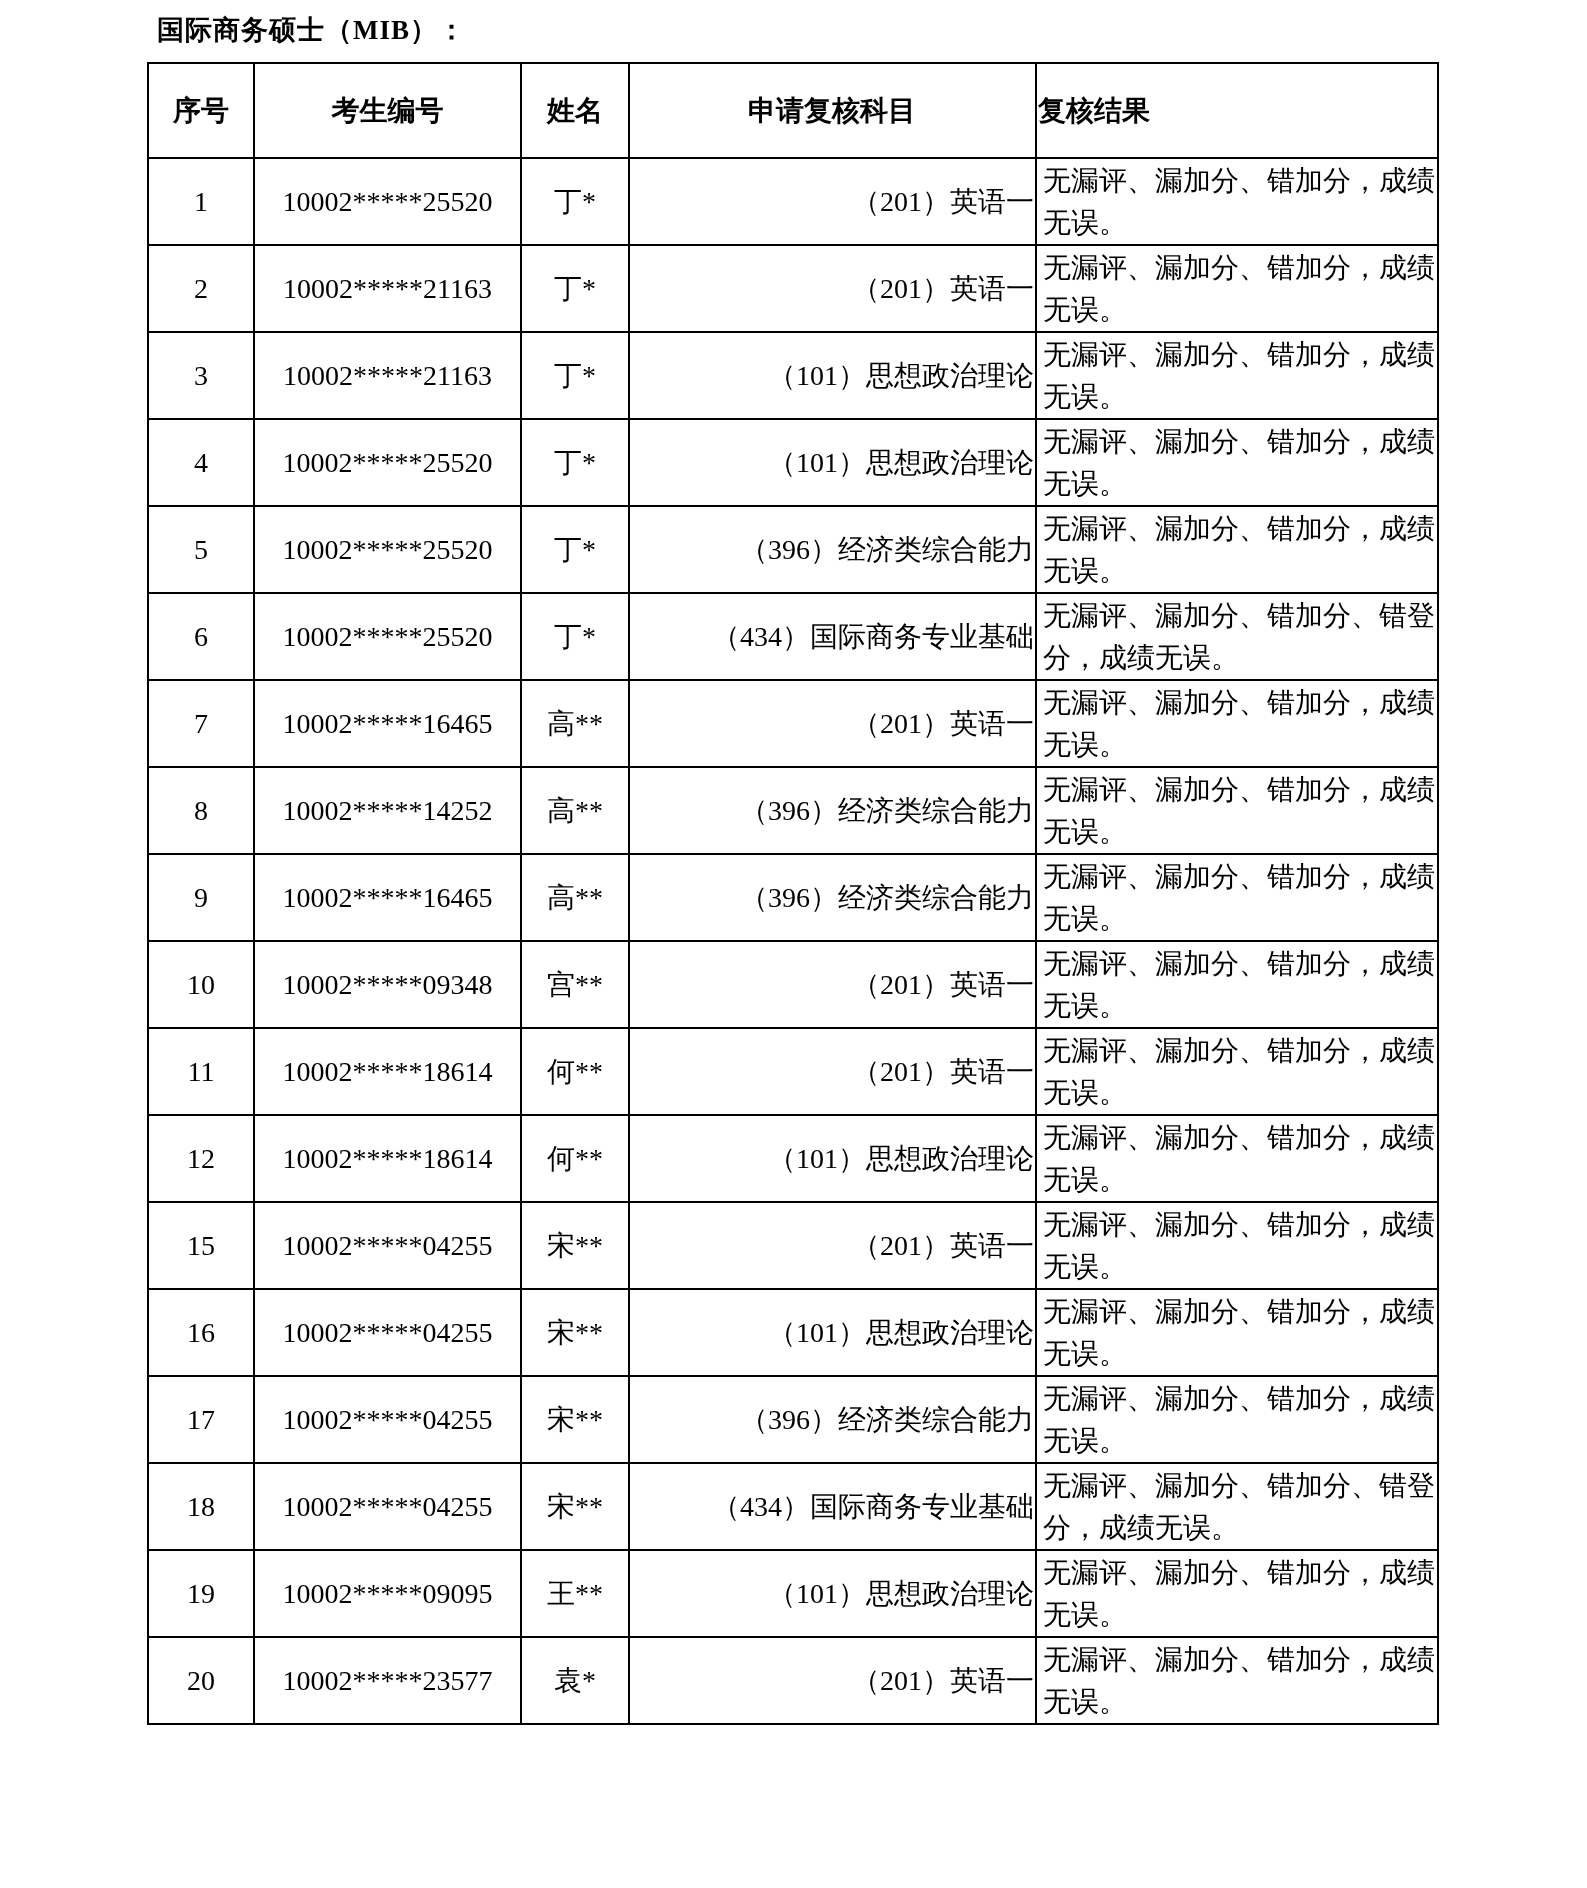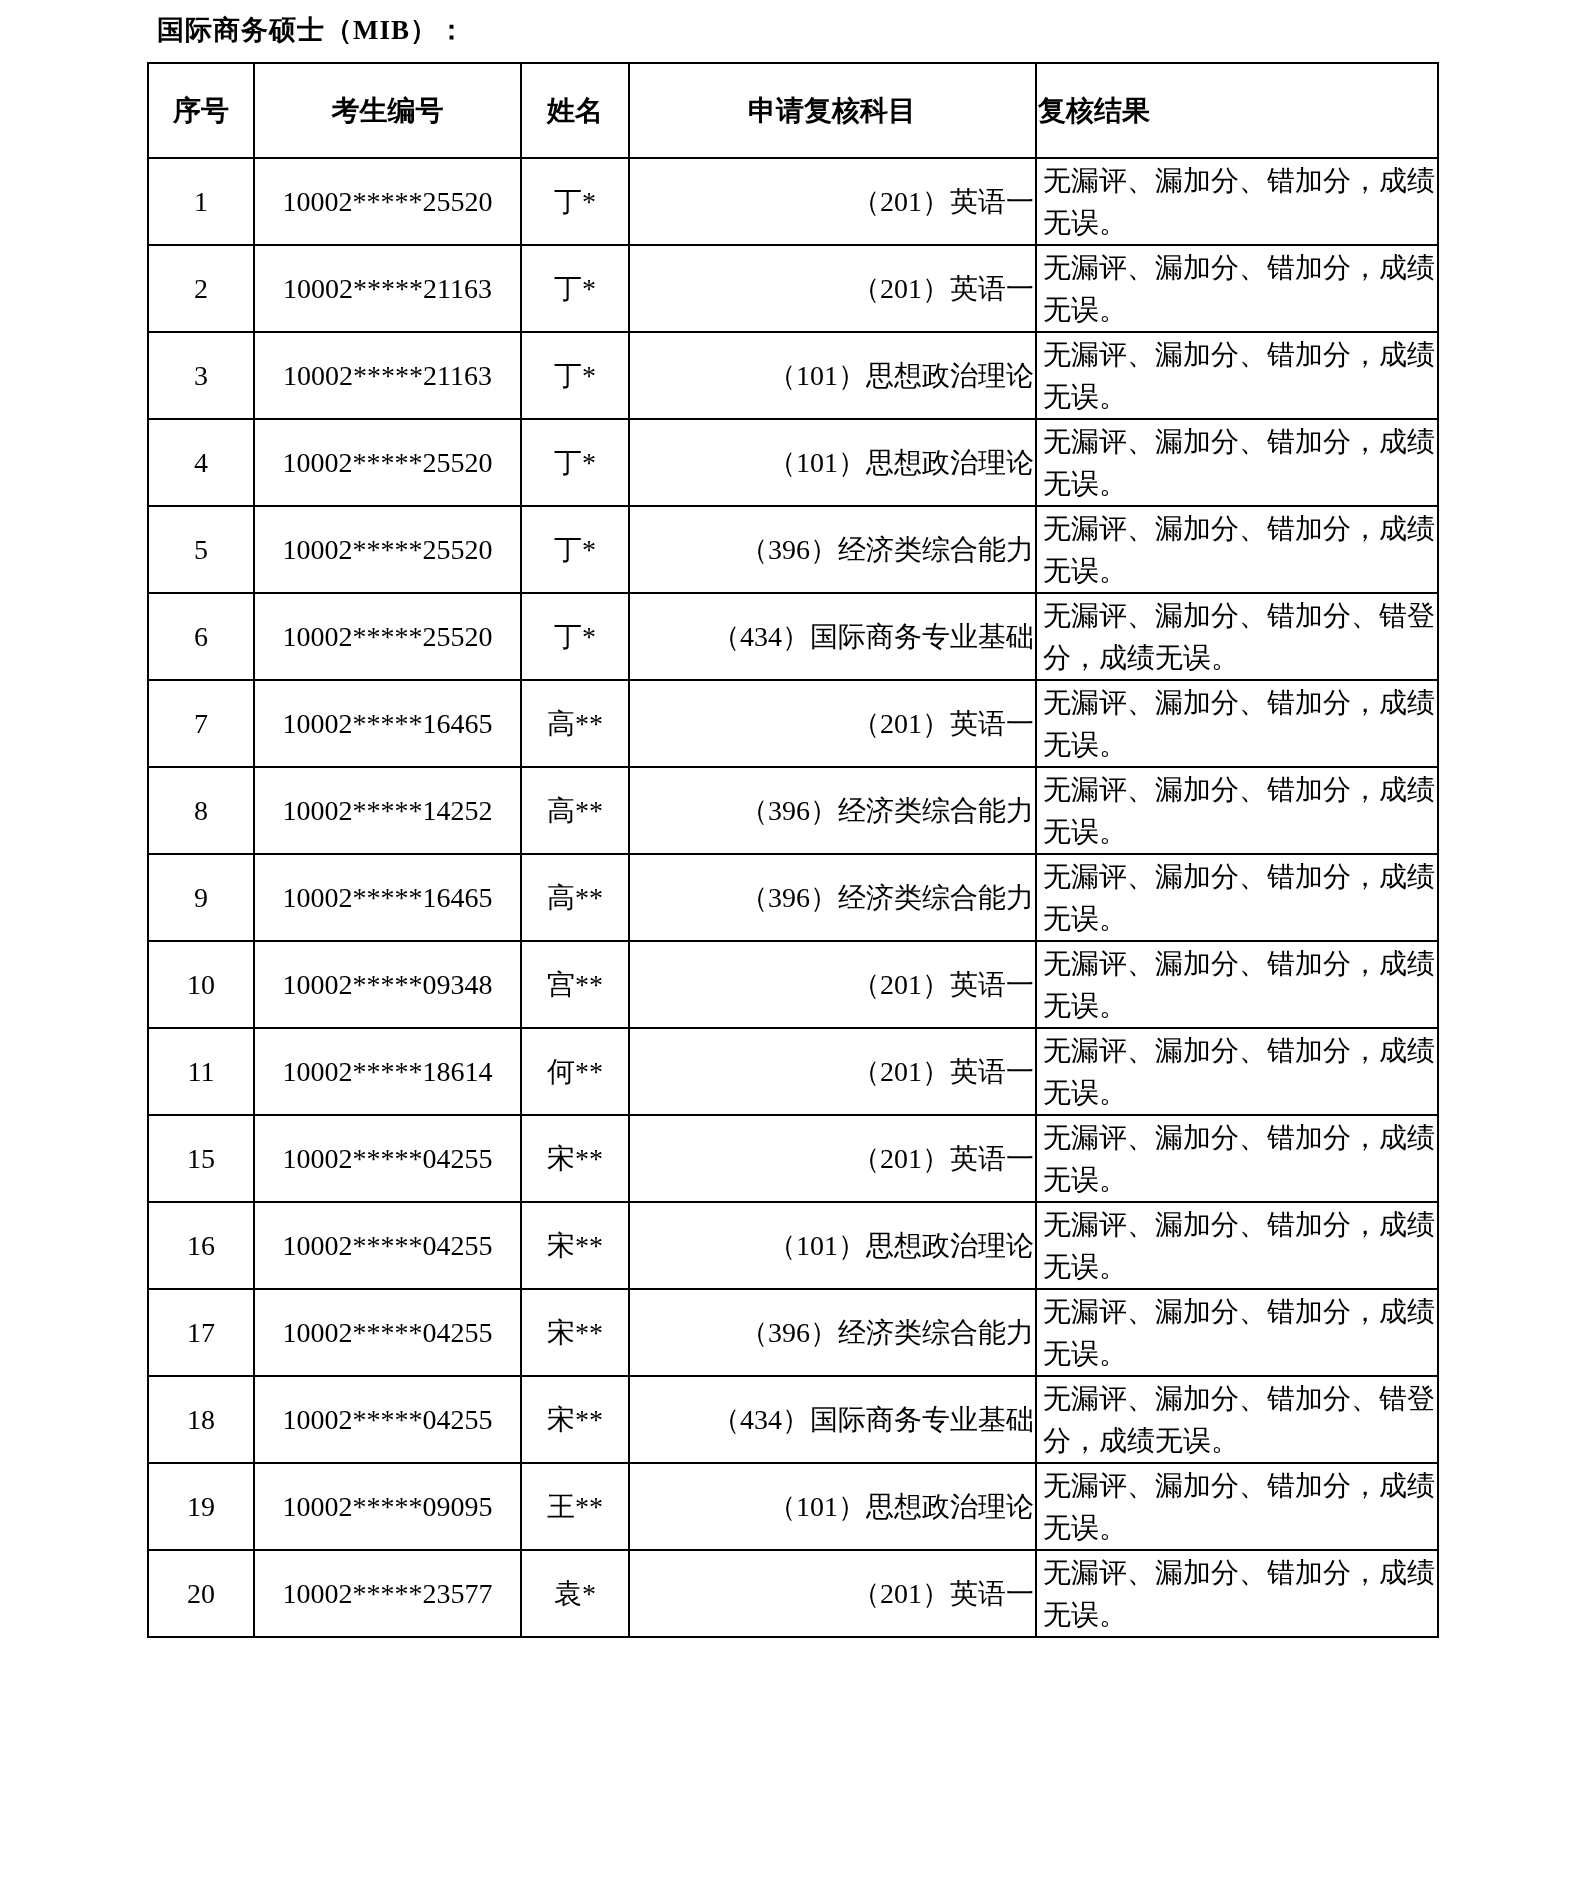--- a/index.html
+++ b/index.html
@@ -151,20 +151,27 @@
           <td class="col-result">无漏评、漏加分、错加分，成绩无误。</td>
         </tr>
         <tr>
           <td class="col-no">11</td>
           <td class="col-id">10002*****18614</td>
           <td class="col-name">何**</td>
           <td class="col-subject">（201）英语一</td>
           <td class="col-result">无漏评、漏加分、错加分，成绩无误。</td>
         </tr>
         <tr>
+          <td class="col-no">12</td>
+          <td class="col-id">10002*****18614</td>
+          <td class="col-name">何**</td>
+          <td class="col-subject">（101）思想政治理论</td>
+          <td class="col-result">无漏评、漏加分、错加分，成绩无误。</td>
+        </tr>
+        <tr>
           <td class="col-no">15</td>
           <td class="col-id">10002*****04255</td>
           <td class="col-name">宋**</td>
           <td class="col-subject">（201）英语一</td>
           <td class="col-result">无漏评、漏加分、错加分，成绩无误。</td>
         </tr>
         <tr>
           <td class="col-no">16</td>
           <td class="col-id">10002*****04255</td>
           <td class="col-name">宋**</td>

